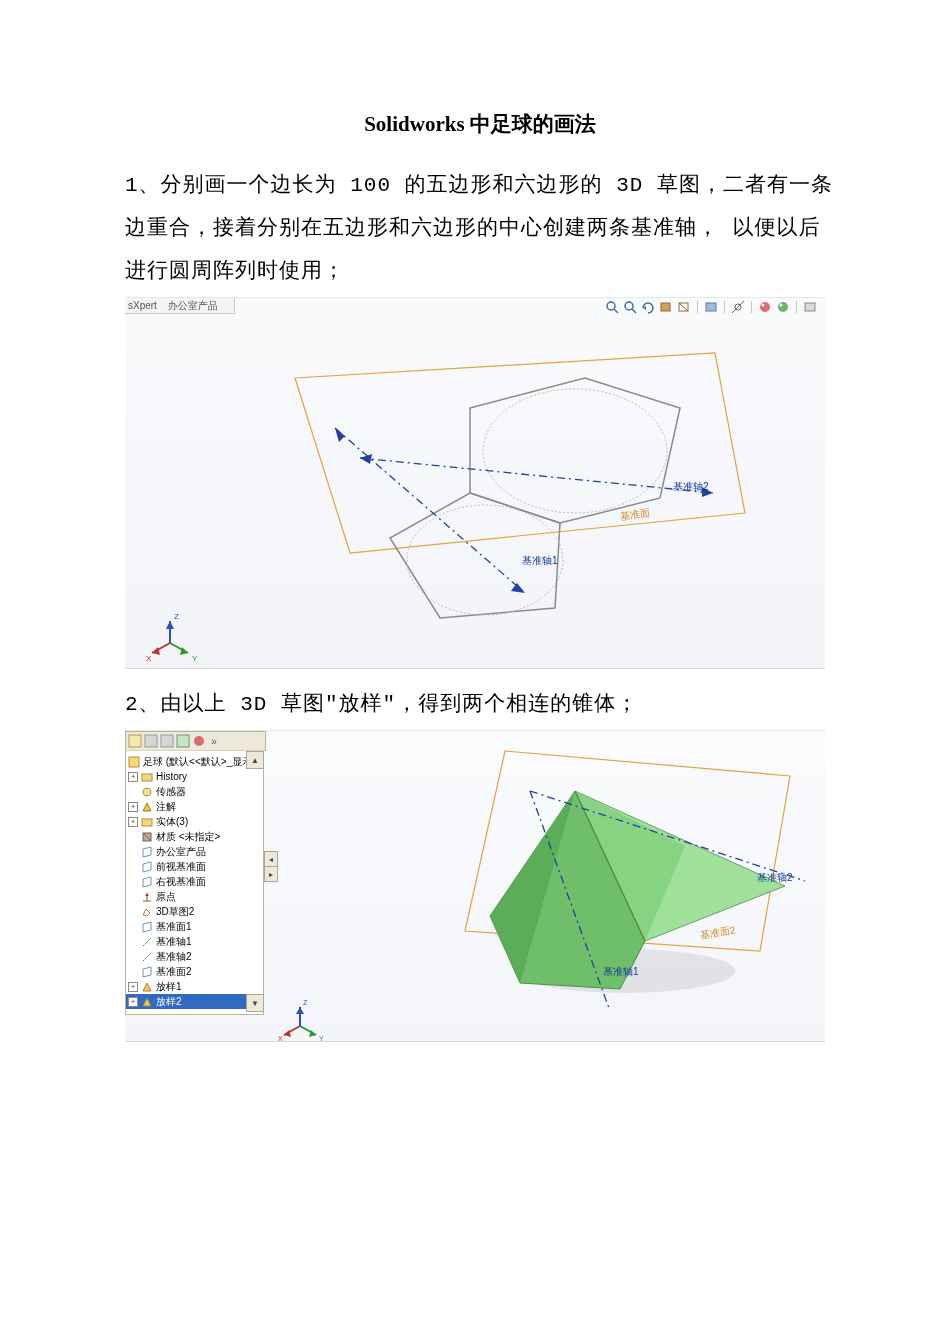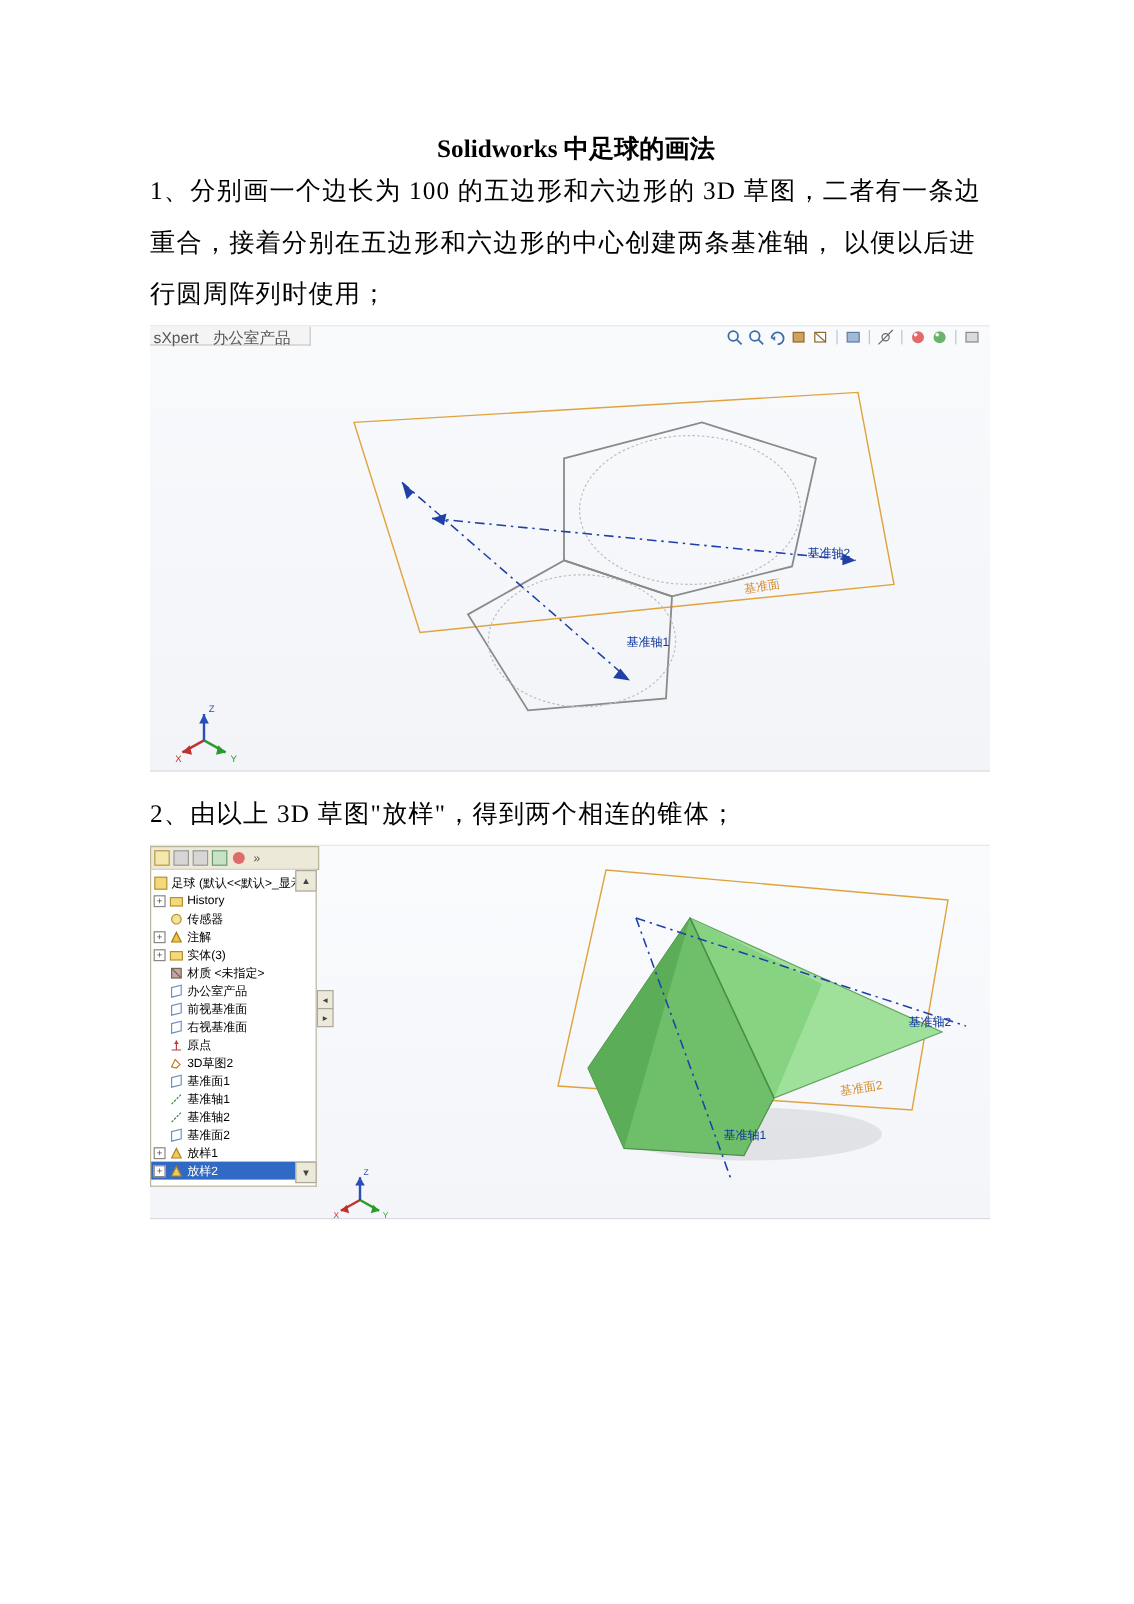--- a/index.html
+++ b/index.html
@@ -8,46 +8,48 @@
     font-family: "SimSun", "宋体", serif;
     width: 945px;
   }
   .page {
     padding: 110px 110px 90px 125px;
   }
   .title {
     text-align: center;
     font-size: 21px;
     font-weight: bold;
+    margin-bottom: 26px;
     font-family: "SimSun", "宋体", serif;
   }
   .para {
     font-size: 21px;
     line-height: 2.05;
     margin: 0 0 4px 0;
     color: #000;
     letter-spacing: 1px;
+    font-family: Liberation Mono, monospace;
   }
 
   
   .fig1 {
     position: relative;
     width: 700px;
     height: 370px;
     margin: 0 0 14px 0;
     background: linear-gradient(#f9fafc,#f2f4f8);
     border-top: 1px solid #e4e6ea;
     border-bottom: 1px solid #d4d7dc;
     overflow: hidden;
     font-family: Tahoma, Arial, sans-serif;
   }
   .fig1-tab {
     position: absolute; top:0; left:0;
     height: 14px;
-    font-size: 13px;
+    font-size: 10px;
     color: #555;
     background: #f4f4f4;
     border: 1px solid #c9c9c9;
     border-top: none; border-left: none;
     padding: 1px 8px 0 3px;
   }
   .fig1-tab span { margin-right: 8px; }
   .toolbar {
     position: absolute;
     top: 2px; right: 8px;

